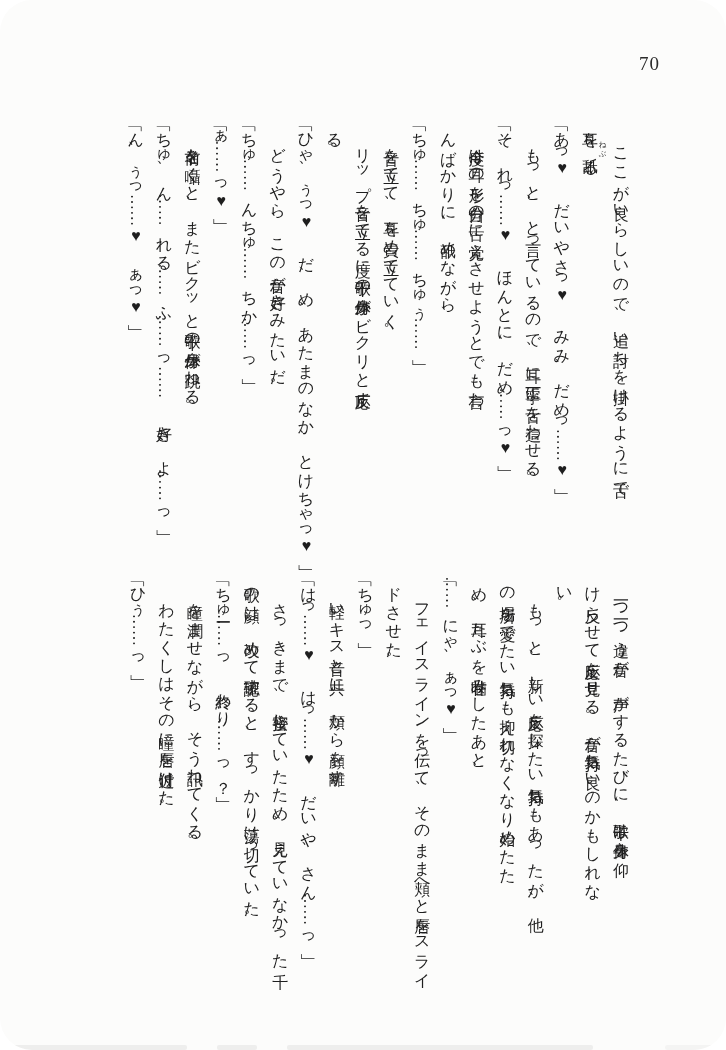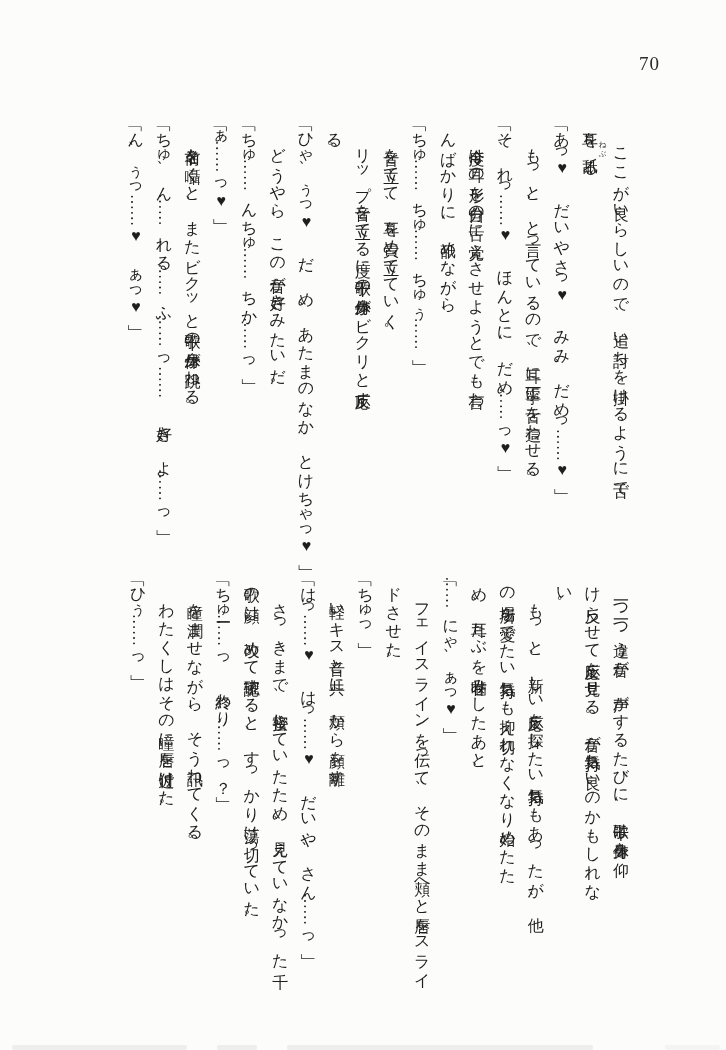--- a/index.html
+++ b/index.html
@@ -3,20 +3,21 @@
 <meta charset="utf-8">
 <style>
   html,body{margin:0;padding:0;}
   .page{
     position:relative;
     width:726px;height:1050px;
     background:#fcfcfb;
     overflow:hidden;
     font-family:"Liberation Serif","DejaVu Serif",serif;
     color:#1e1e1e;
+    border-radius:32px;
   }
   .page-number{
     position:absolute;
     top:53px;left:639px;
     font-size:19px;
     letter-spacing:1px;
     color:#2b2b2b;
   }
   .text-block{
     position:absolute;

